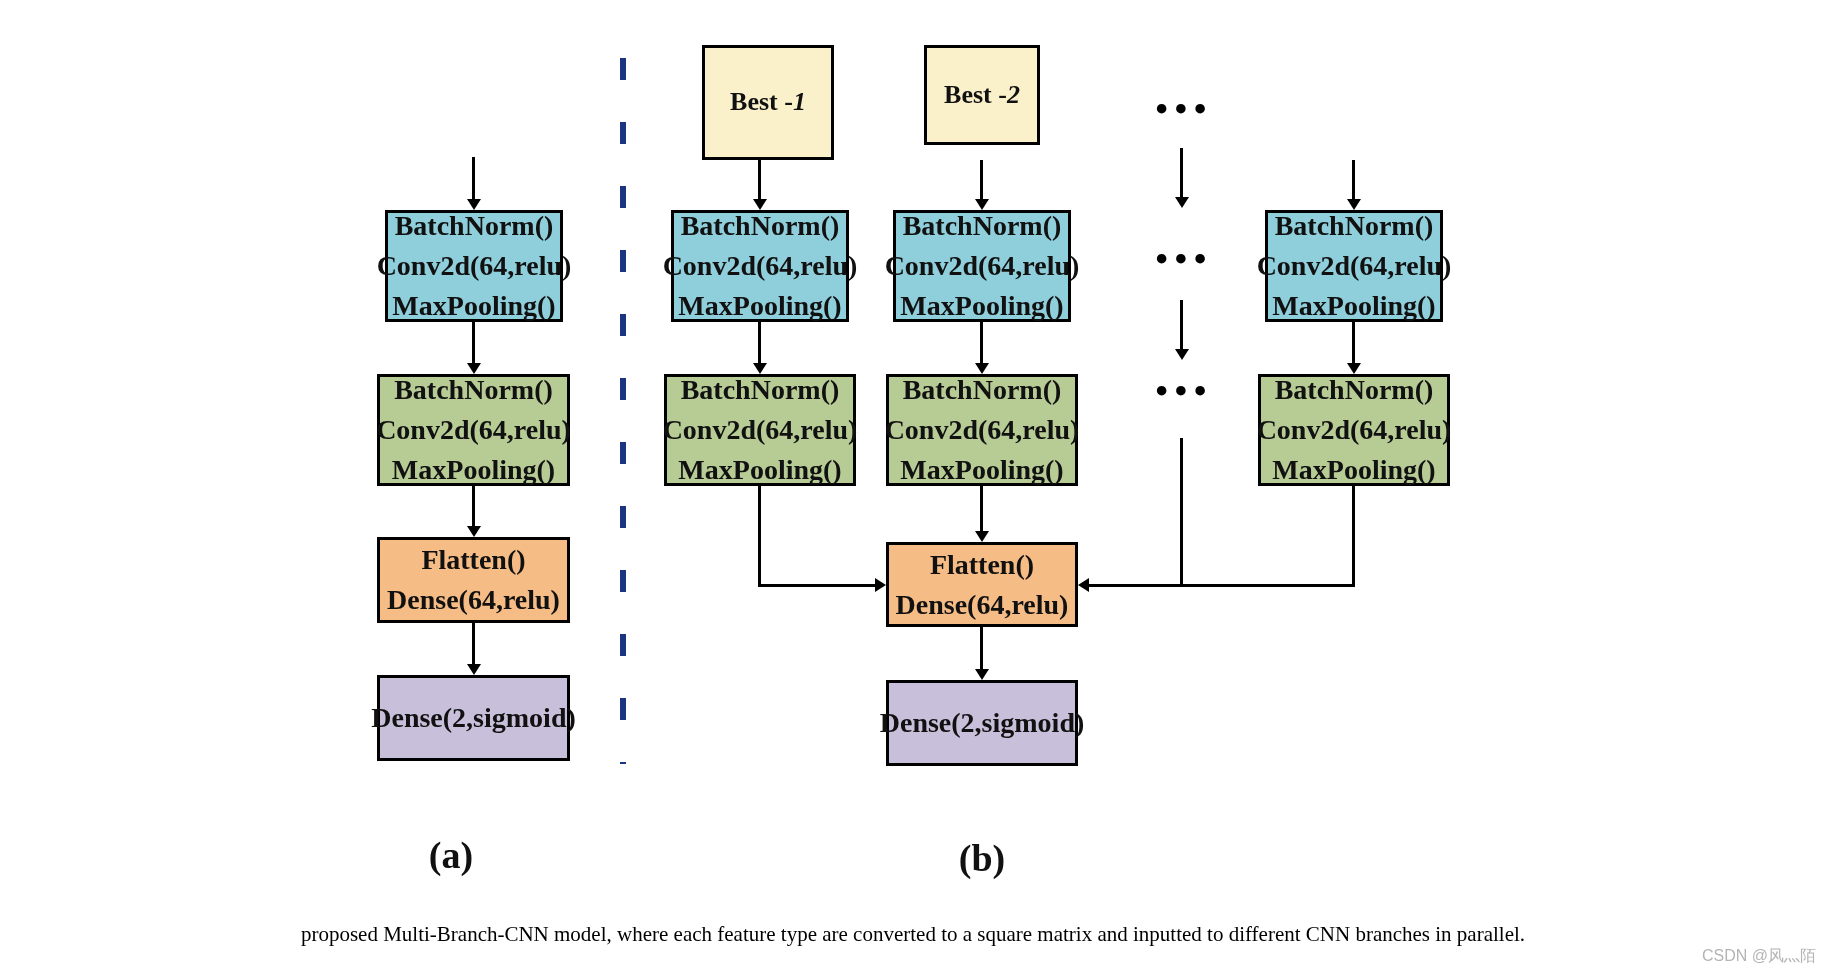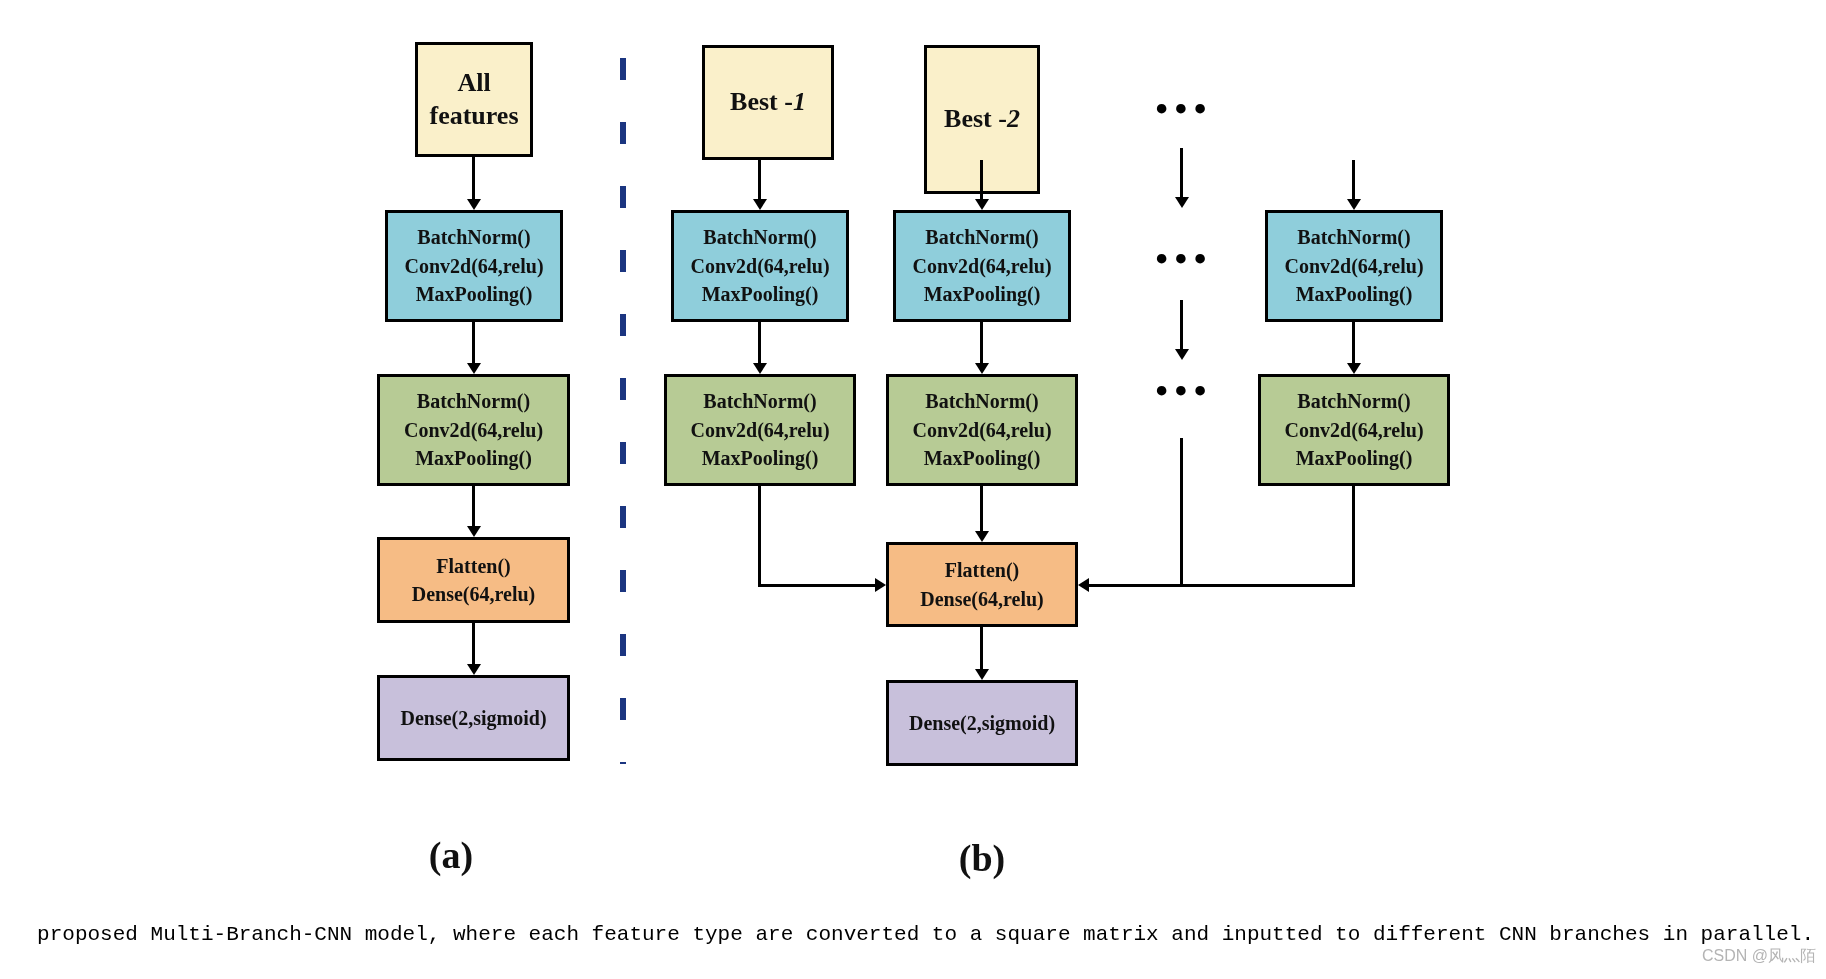--- a/index.html
+++ b/index.html
@@ -6,21 +6,21 @@
   .canvas{position:relative;width:1826px;height:979px;background:#ffffff;overflow:hidden;
           font-family:"Liberation Serif",serif;color:#111;}
   .box{position:absolute;box-sizing:border-box;border:3px solid #000;
        display:flex;flex-direction:column;align-items:center;justify-content:center;
        text-align:center;font-weight:bold;color:#111;background:#fff;}
   .f-input{background:#FAF0CA;font-size:26px;line-height:1.25;}
   .f-conv1{background:#8FCEDB;}
   .f-conv2{background:#B7CB95;}
   .f-dense{background:#F6BC85;}
   .f-out{background:#C8C0DB;}
-  .layer{font-size:20px;line-height:1.42;white-space:nowrap;}
+  .layer{font-size:28px;line-height:1.42;white-space:nowrap;}
   .layer div{white-space:nowrap;}
   .best{font-size:26px;}
   .best .sfx{font-style:italic;}
   .vline{position:absolute;width:3px;background:#000;}
   .hline{position:absolute;height:3px;background:#000;}
   .head-down{position:absolute;width:0;height:0;
              border-left:7px solid transparent;border-right:7px solid transparent;
              border-top:11px solid #000;}
   .head-right{position:absolute;width:0;height:0;
               border-top:7px solid transparent;border-bottom:7px solid transparent;
@@ -29,33 +29,29 @@
              border-top:7px solid transparent;border-bottom:7px solid transparent;
              border-right:11px solid #000;}
   .divider{position:absolute;left:620px;top:58px;width:6px;height:706px;
            background:repeating-linear-gradient(to bottom,#1B3580 0 22px,transparent 22px 64px);}
   .dots{position:absolute;width:80px;text-align:center;font-family:"DejaVu Sans",sans-serif;
         font-weight:bold;font-size:27px;letter-spacing:2px;color:#000;line-height:1;}
   .panel-label{position:absolute;text-align:center;font-weight:bold;font-size:38px;}
   .caption{position:absolute;left:12px;top:920px;width:1802px;font-size:21px;line-height:29px;color:#000;}
   .cap-line1{text-align:justify;text-align-last:justify;white-space:nowrap;}
   .cap-line1 .lbl{font-weight:bold;}
-  .cap-line2{text-align:right;font-family:Liberation Mono, monospace;}
+  .cap-line2{text-align:center;}
   .watermark{position:absolute;right:10px;top:946px;font-family:"Liberation Sans",sans-serif;
              font-size:16px;color:#b4b4b4;}
 </style>
 </head>
 <body>
 
 <div class="canvas">
 
-  <div class="box f-input" style="left:415px;top:42px;width:118px;height:115px;">
-    <div>All</div>
-    <div>features</div>
-  </div>
 
   <div class="vline" style="left:472px;top:157px;height:42px;"></div>
   <div class="head-down" style="left:467px;top:199px;"></div>
 
   <div class="box f-conv1 layer" style="left:385px;top:210px;width:178px;height:112px;">
     <div>BatchNorm()</div>
     <div>Conv2d(64,relu)</div>
     <div>MaxPooling()</div>
   </div>
 
@@ -83,21 +79,21 @@
     <div>Dense(2,sigmoid)</div>
   </div>
 
   <div class="panel-label" style="left:377px;top:833px;width:148px;">(a)</div>
 
   <div class="divider"></div>
 
   <div class="box f-input best" style="left:702px;top:45px;width:132px;height:115px;">
     <div><span>Best -</span><span class="sfx">1</span></div>
   </div>
-  <div class="box f-input best" style="left:924px;top:45px;width:116px;height:149px;">
+  <div class="box f-input best" style="left:924px;top:45px;width:116px;height:100px;">
     <div><span>Best -</span><span class="sfx">2</span></div>
   </div>
 
   <div class="vline" style="left:758px;top:160px;height:39px;"></div>
   <div class="head-down" style="left:753px;top:199px;"></div>
   <div class="vline" style="left:980px;top:160px;height:39px;"></div>
   <div class="head-down" style="left:975px;top:199px;"></div>
   <div class="vline" style="left:1352px;top:160px;height:39px;"></div>
   <div class="head-down" style="left:1347px;top:199px;"></div>
 

